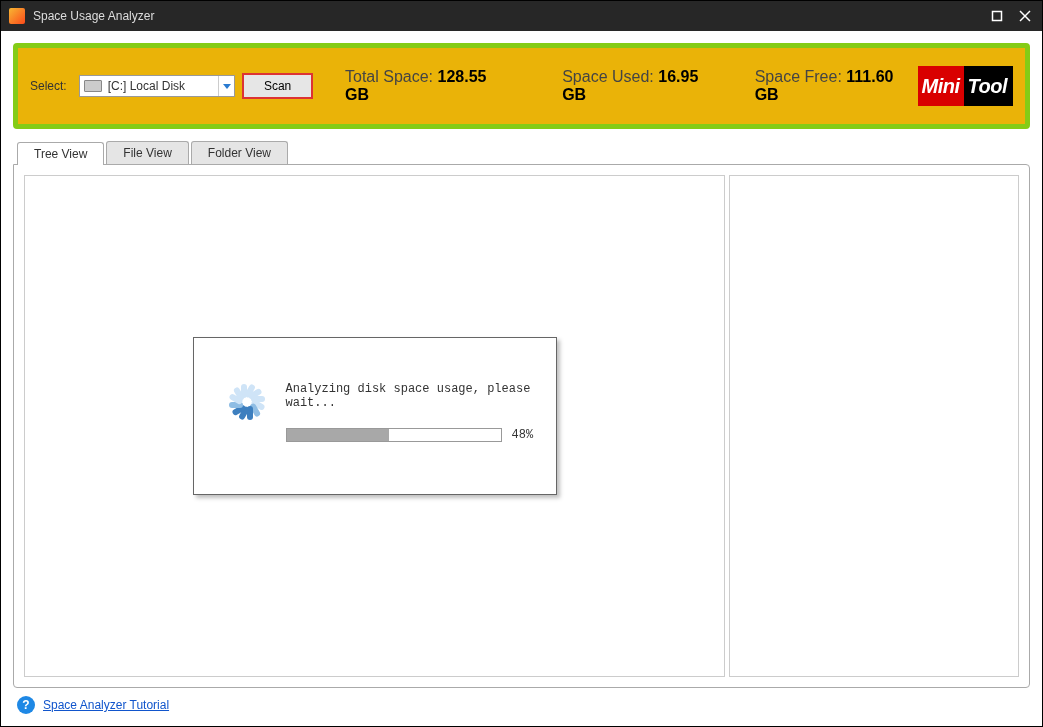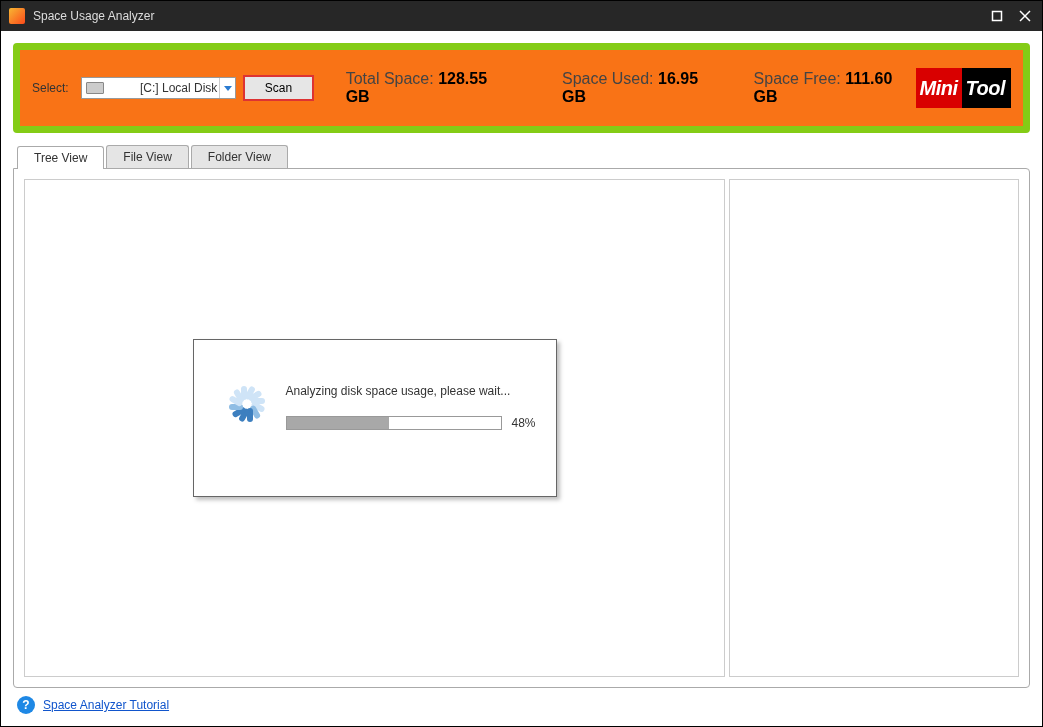--- a/index.html
+++ b/index.html
@@ -34,39 +34,38 @@
     .win-btn svg { stroke:#fff; stroke-width:1.5; fill:none; }
     
     .content {
       padding: 12px;
       height: calc(100% - 30px);
       display: flex;
       flex-direction: column;
     }
     
     .top-panel {
-      border: 7px solid #84cc16;
+      border: 5px solid #84cc16;
       border-radius: 4px;
       padding: 18px 12px;
       display: flex;
       align-items: center;
       gap: 8px;
-      background: #f97316;
+      background: #eab308;
     }
     .label { font-size: 12px; color: #333; margin-right:4px; }
     .select-box {
       display: flex;
       align-items: center;
       border: 1px solid #999;
       height: 22px;
       width: 178px;
       background: #fff;
       font-size: 12px;
       cursor: pointer;
-      text-align: right;
     }
     .select-box .drive-icon {
       width: 18px; height:12px; margin: 0 4px;
       background: #ccc; border:1px solid #888; border-radius:1px;
     }
     .select-box .drive-text { flex:1; padding:0 2px; color:#333; }
     .select-box .dd-arrow {
       width: 16px; height:100%; border-left:1px solid #ccc;
       display:flex; align-items:center; justify-content:center;
     }
@@ -100,20 +99,21 @@
       padding: 4px 16px; font-size:12px; cursor:pointer;
       background:#e5e5e5; margin-right:2px;
       border-top-left-radius:3px; border-top-right-radius:3px;
     }
     .tab.active { background:#fff; position:relative; top:1px; }
     
     .panels {
       border:1px solid #aaa; border-radius:0 4px 4px 4px;
       flex:1; display:flex; padding:10px; gap:4px;
       background:#fff;
+      font-family:Liberation Mono, monospace;
     }
     .left-pane { flex:1; border:1px solid #ccc; position:relative; background:#fff; }
     .right-pane { width:290px; border:1px solid #ccc; background:#fff; }
     
     .dialog {
       position:absolute;
       width:364px; height:158px;
       left:50%; top:48%;
       transform:translate(-50%,-50%);
       border:1px solid #666;

